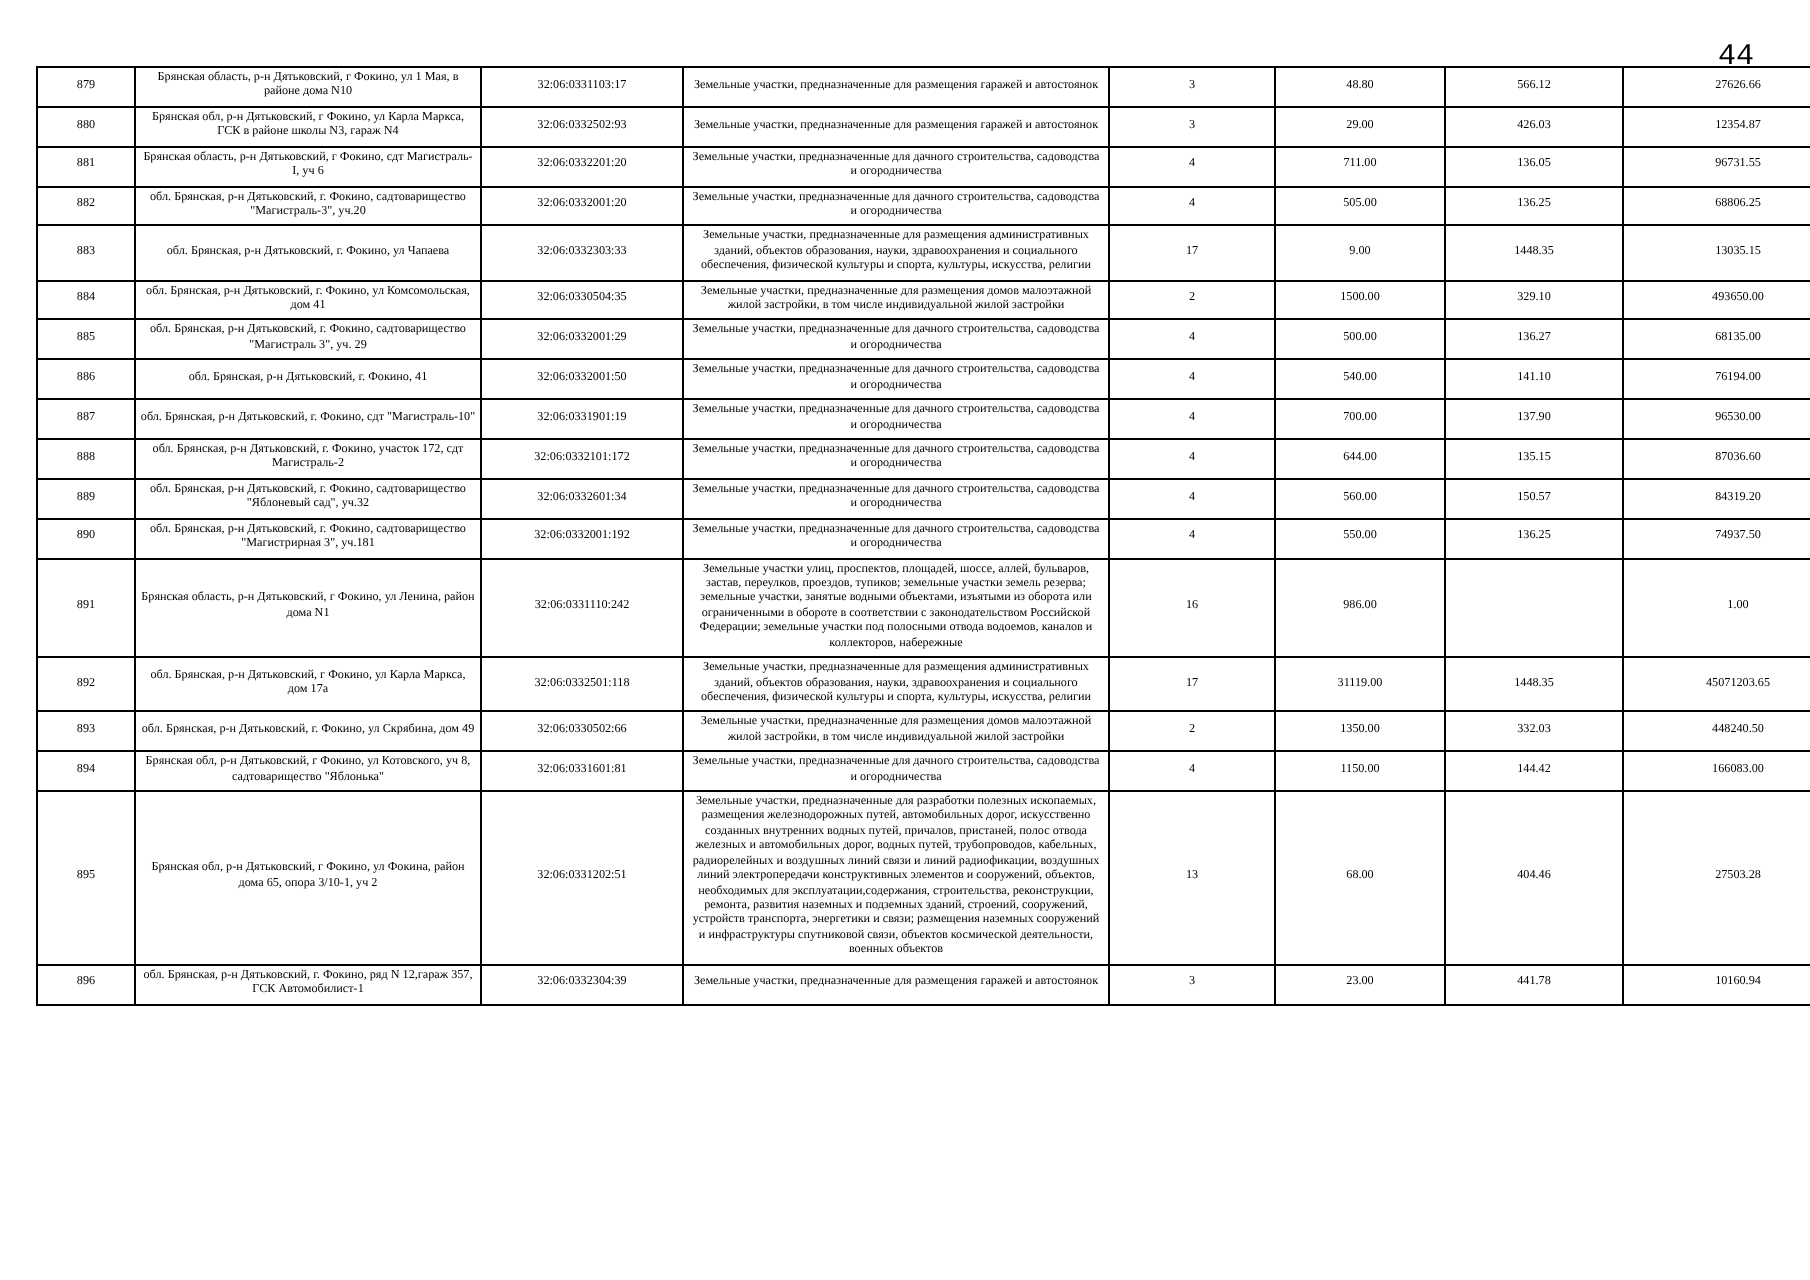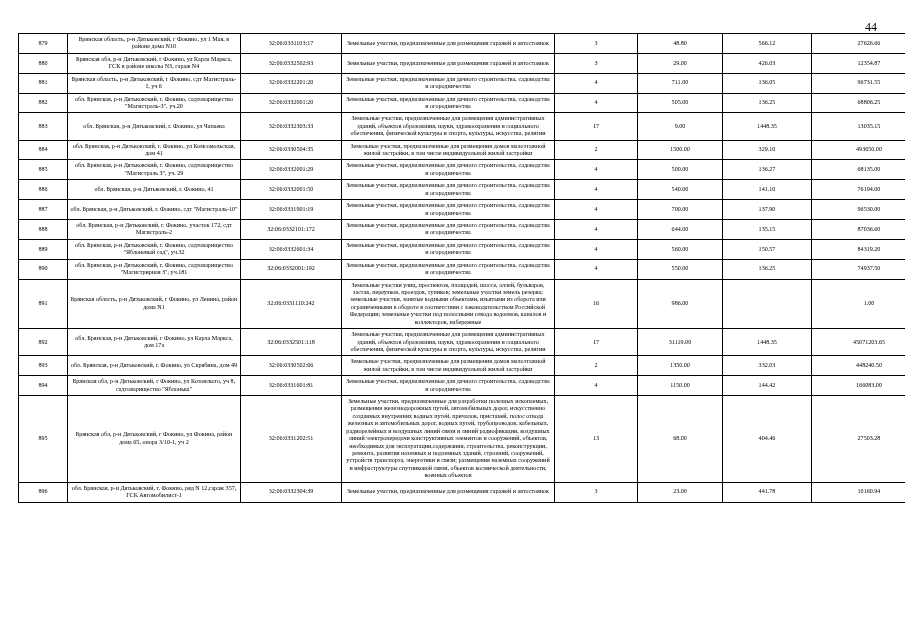--- a/index.html
+++ b/index.html
@@ -18,22 +18,22 @@
     position: relative;
     width: 905px;
     height: 640px;
     box-sizing: border-box;
     padding: 0;
   }
   .page-number {
     position: absolute;
     top: 20px;
     right: 28px;
-    font-size: 12px;
-    font-family: Liberation Serif, serif;
+    font-size: 15px;
+    font-family: Liberation Mono, monospace;
     margin-left: 16px;
   }
   .table-wrap {
     position: absolute;
     top: 33px;
     left: 18px;
     width: 868px;
   }
   table.reg {
     border-collapse: collapse;

